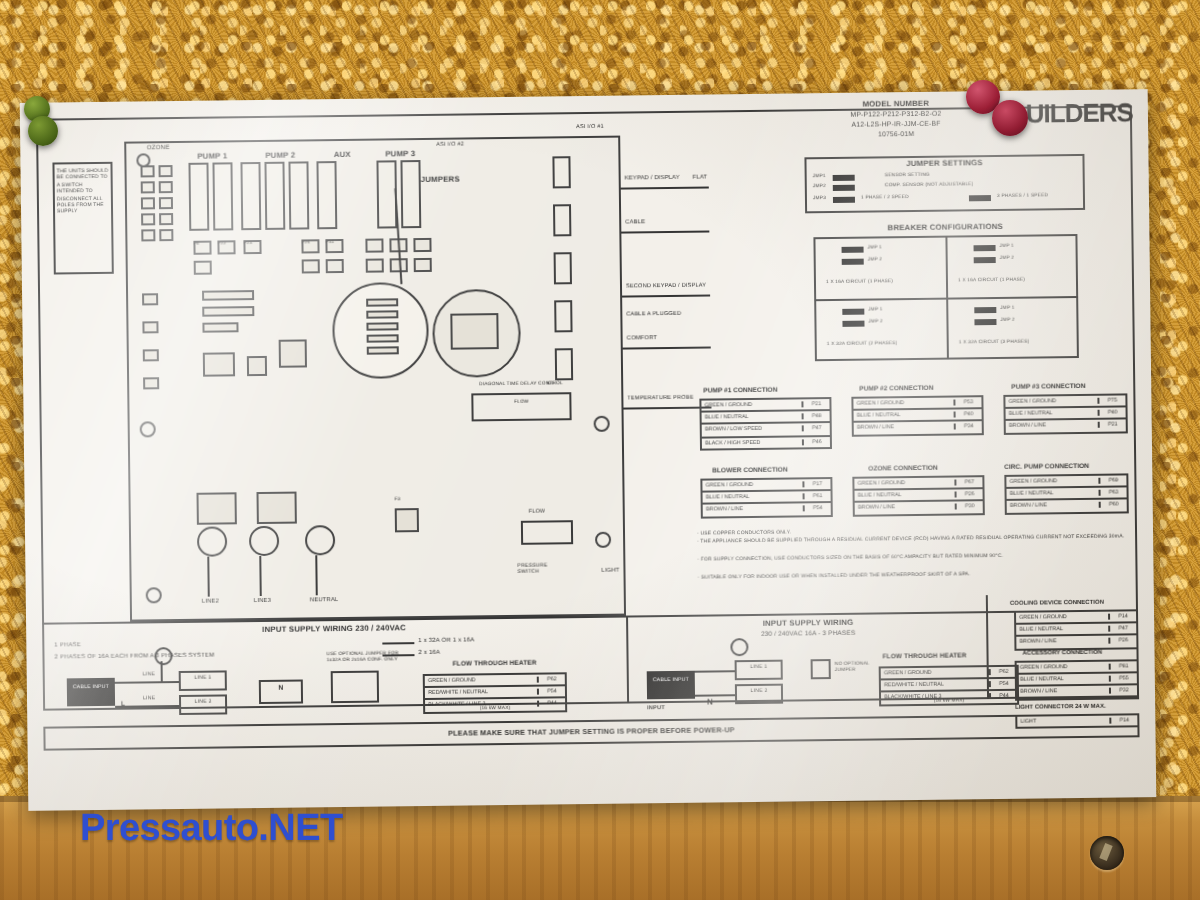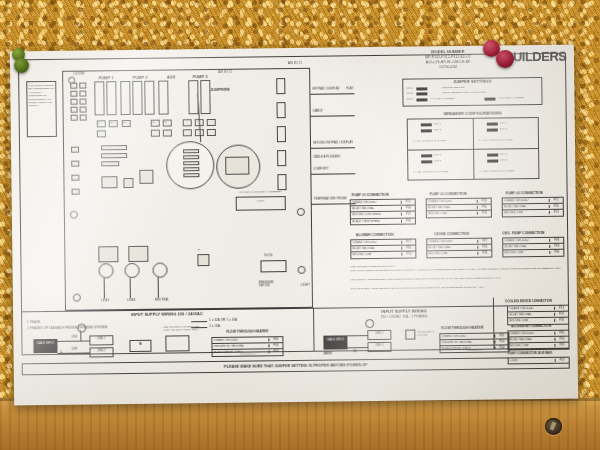--- a/index.html
+++ b/index.html
@@ -532,15 +532,16 @@
     <div style="position:absolute;left:4px;top:10px;width:15px;height:15px;border-radius:50%;background:radial-gradient(circle at 35% 30%, #7d9a33, #4a6517 65%, #2e3f0c 100%);box-shadow:0 1px 3px rgba(0,0,0,.55);"></div>
   </div>
 
   <div class="pin" style="left:483px;top:40px;width:22px;height:24px;">
     <div style="position:absolute;left:0;top:0;width:17px;height:17px;border-radius:50%;background:radial-gradient(circle at 35% 28%, #d1556e, #9c1f36 60%, #62101f 100%);box-shadow:0 1px 3px rgba(0,0,0,.5);"></div>
   </div>
   <div class="pin" style="left:496px;top:50px;width:22px;height:24px;">
     <div style="position:absolute;left:0;top:0;width:18px;height:18px;border-radius:50%;background:radial-gradient(circle at 38% 30%, #c94a63, #911c32 60%, #570d1b 100%);box-shadow:0 1px 3px rgba(0,0,0,.55);"></div>
   </div>
 
+  <div class="watermark">Pressauto.NET</div>
   <div class="screw"></div>
 
 </div>
 
 </body></html>

